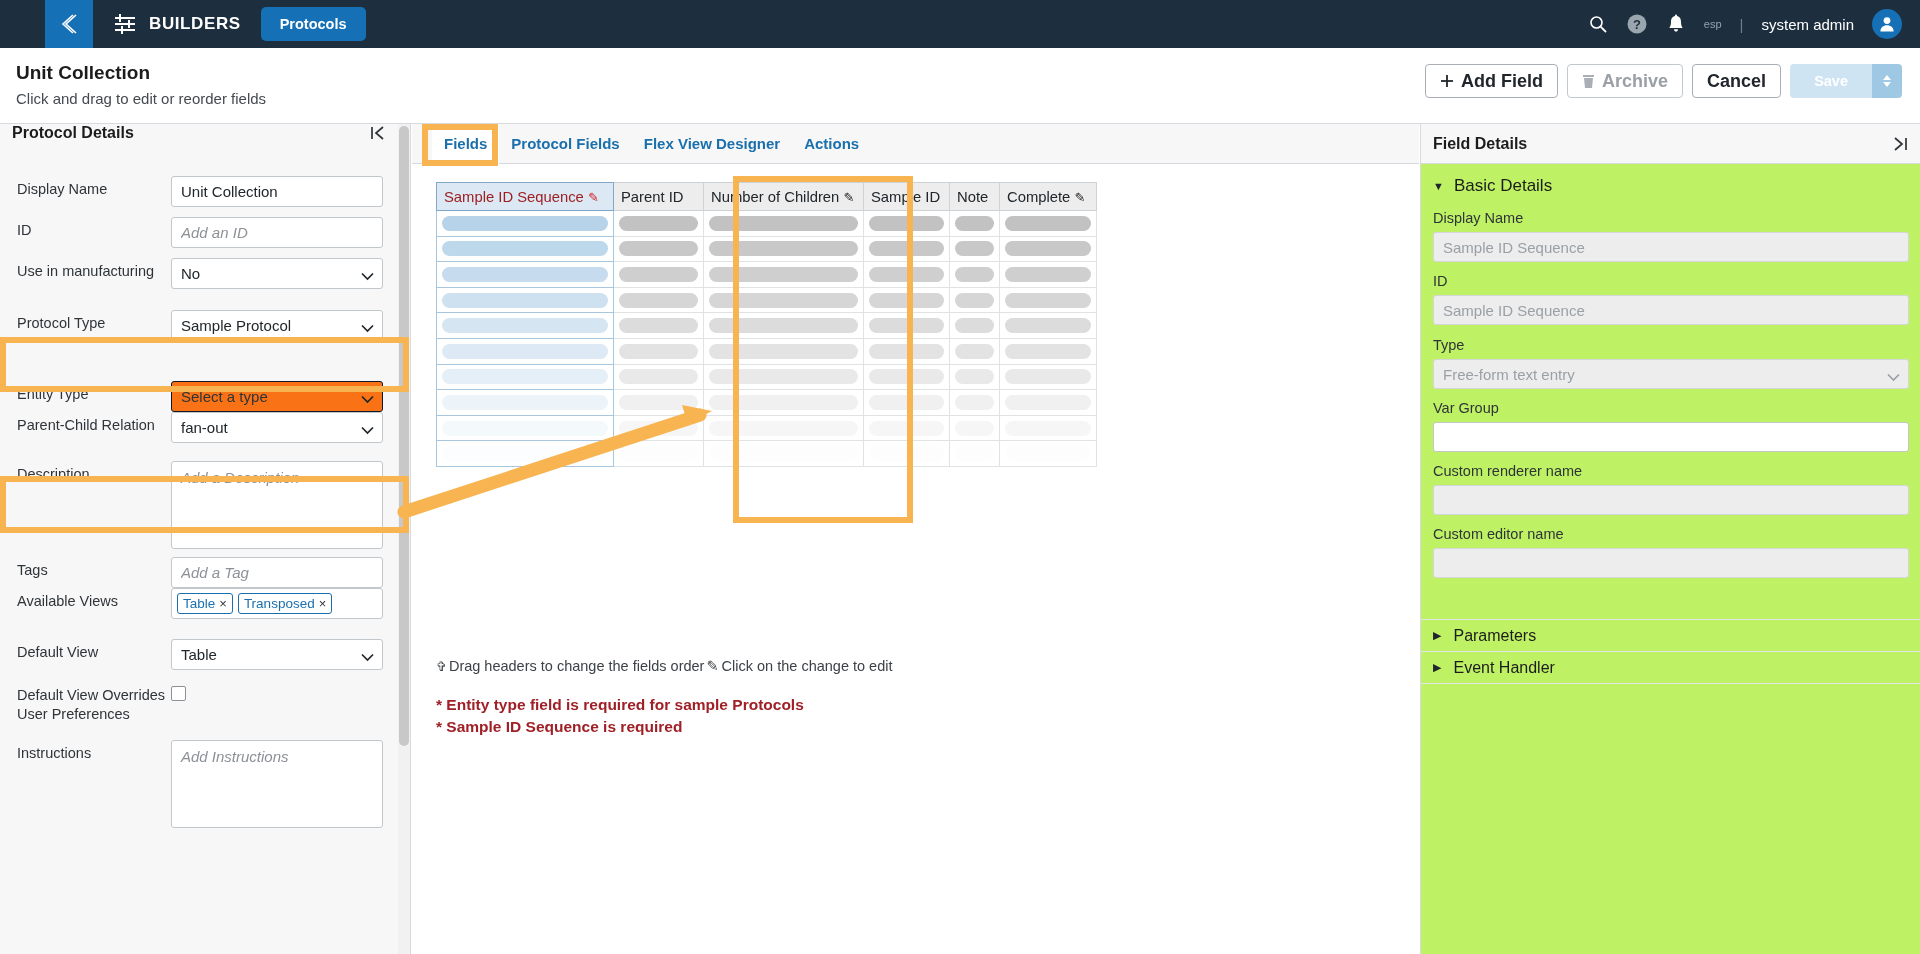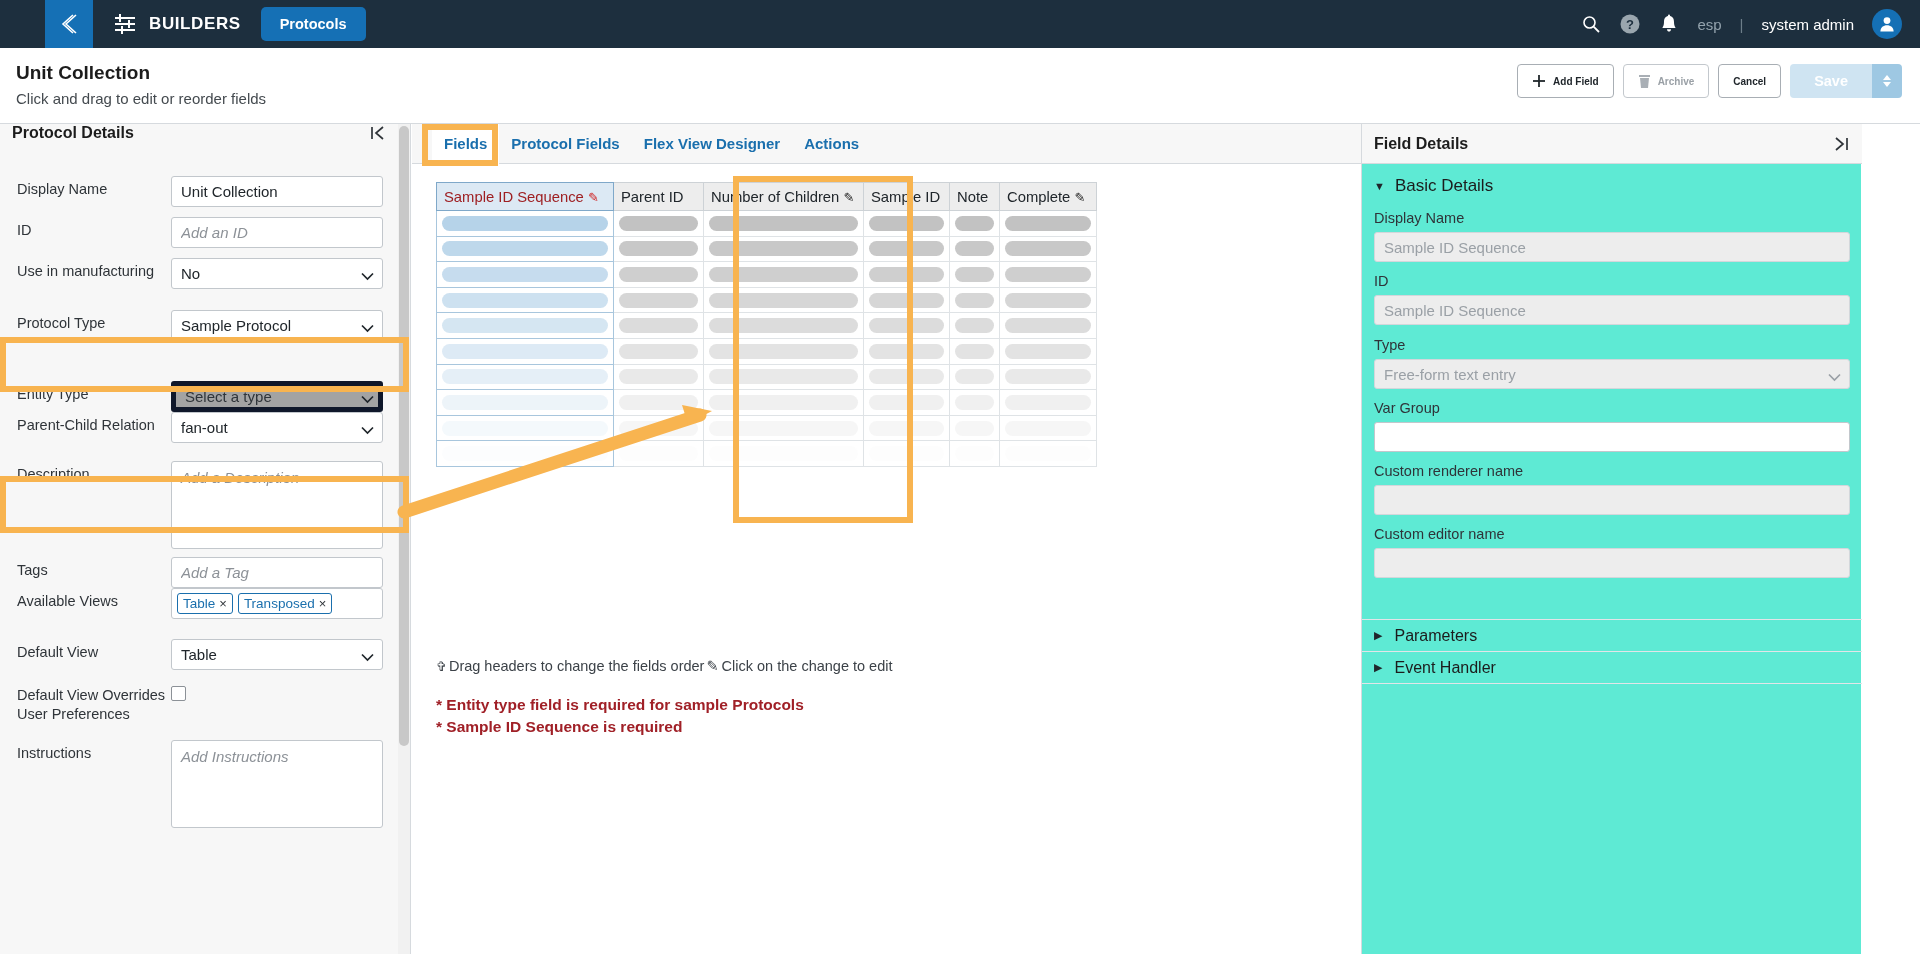--- a/index.html
+++ b/index.html
@@ -29,21 +29,21 @@
   #protocols-tab {
     margin-left: 20px; background: #1570b5; color: #fff;
     font-size: 14.5px; font-weight: bold; padding: 9px 19px; border-radius: 5px;
     cursor: pointer;
   }
   #topnav-right {
     margin-left: auto; display: flex; align-items: center; gap: 18px;
     padding-right: 18px;
   }
   .nav-icon { cursor: pointer; display:flex; align-items:center; justify-content:center; }
-  #lang-label { color: #93a3ad; font-size: 15px; cursor: pointer; }
+  #lang-label { color: #93a3ad; font-size: 11px; cursor: pointer; }
   .nav-divider { color: #6d7e89; font-size: 15px; }
   #username { color: #ffffff; font-size: 15px; }
   #avatar {
     width: 30px; height: 30px; border-radius: 50%; background: #1570b5;
     display: flex; align-items: center; justify-content: center; cursor: pointer;
   }
 
   
   #page-header {
     position: absolute; left: 0; top: 48px; width: 1920px; height: 76px;
@@ -55,21 +55,21 @@
   }
   #page-subtitle {
     position: absolute; left: 16px; top: 42px;
     font-size: 15px; color: #444a4f;
   }
   #header-actions {
     position: absolute; right: 18px; top: 16px; display: flex; gap: 9px; align-items: center;
   }
   .hbtn {
     height: 34px; border: 1px solid #a8aeb4; background: #fff; border-radius: 4px;
-    font-size: 10px; font-weight: bold; color: #20262b; cursor: pointer;
+    font-size: 18px; font-weight: bold; color: #20262b; cursor: pointer;
     display: flex; align-items: center; gap: 7px; padding: 0 14px;
     font-family: "Liberation Sans", sans-serif;
   }
   .hbtn.disabled { color: #9aa0a6; cursor: default; border-color:#c3c8cd; }
   #save-group { display: flex; }
   #save-btn {
     height: 34px; background: #cfe4f2; color: #ffffff; border: none;
     border-radius: 4px 0 0 4px; font-size: 14.5px; font-weight: bold;
     padding: 0 24px; cursor: default; font-family: "Liberation Sans", sans-serif;
   }
@@ -110,21 +110,21 @@
     width: 212px; height: 31px; border: 1px solid #c2c7cc; border-radius: 3px;
     background: #fff; font-size: 15px; color: #20262b; padding: 0 9px;
     font-family: "Liberation Sans", sans-serif; outline: none;
   }
   .txt-input::placeholder { color: #8c9197; font-style: italic; }
   .sel-wrap { position: relative; width: 212px; }
   .sel-input { appearance: none; -webkit-appearance: none; padding-right: 26px; cursor: pointer; }
   .sel-caret {
     position: absolute; right: 9px; top: 9px; pointer-events: none;
   }
-  .sel-input.err { border: 5px solid #0f172a; background: #a3a3a3; color:#2f3439;}
+  .sel-input.err { border: 1px solid #0f172a; background: #f97316; color:#2f3439;}
   textarea.ta {
     width: 212px; border: 1px solid #c2c7cc; border-radius: 3px; background: #fff;
     font-size: 15px; padding: 7px 9px; resize: none;
     font-family: "Liberation Sans", sans-serif; outline:none; color:#20262b;
   }
   textarea.ta::placeholder { color: #8c9197; font-style: italic; }
   #views-box {
     width: 212px; min-height: 31px; border: 1px solid #c2c7cc; border-radius: 3px;
     background: #fff; display: flex; align-items: center; gap: 5px; padding: 3px 5px;
   }
@@ -187,22 +187,22 @@
   .err-line {
     position: absolute; left: 24px; font-size: 15.5px; font-weight: bold; color: #a02027;
   }
   #err1 { top: 572px; }
   #err2 { top: 594px; }
 
   #arrow-svg { position: absolute; left: 0; top: 0; pointer-events: none; z-index: 6; }
 
   
   #right-panel {
-    position: absolute; left: 1361px; top: 124px; width: 500px; height: 830px;
-    background: #5eead4; border-left: 1px solid #d6dade;
+    position: absolute; left: 1420px; top: 124px; width: 500px; height: 830px;
+    background: #bef264; border-left: 1px solid #d6dade;
   }
   #right-header {
     position: absolute; left: 0; top: 0; width: 500px; height: 40px;
     background: #f7f7f7; border-bottom: 1px solid #d6dade;
     display: flex; align-items: center; padding: 0 12px;
   }
   #right-header-title { font-size: 16px; font-weight: bold; color: #1c1c1c; }
   #collapse-right { margin-left: auto; cursor: pointer; display:flex; }
   #basic-details-hdr {
     position: absolute; left: 12px; top: 52px;

